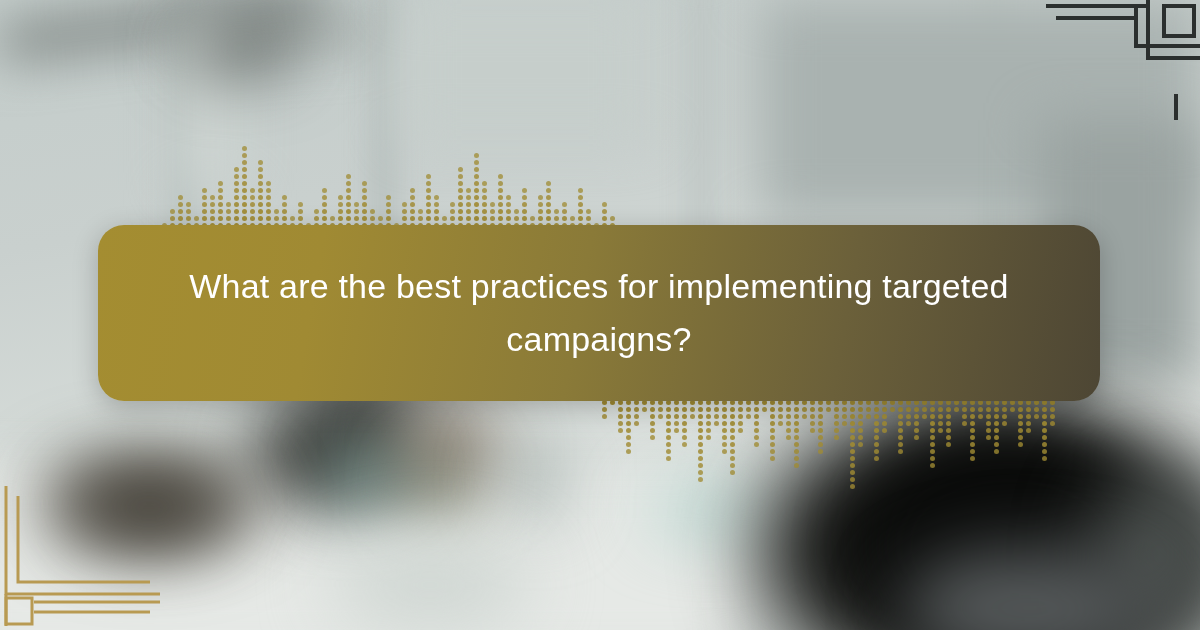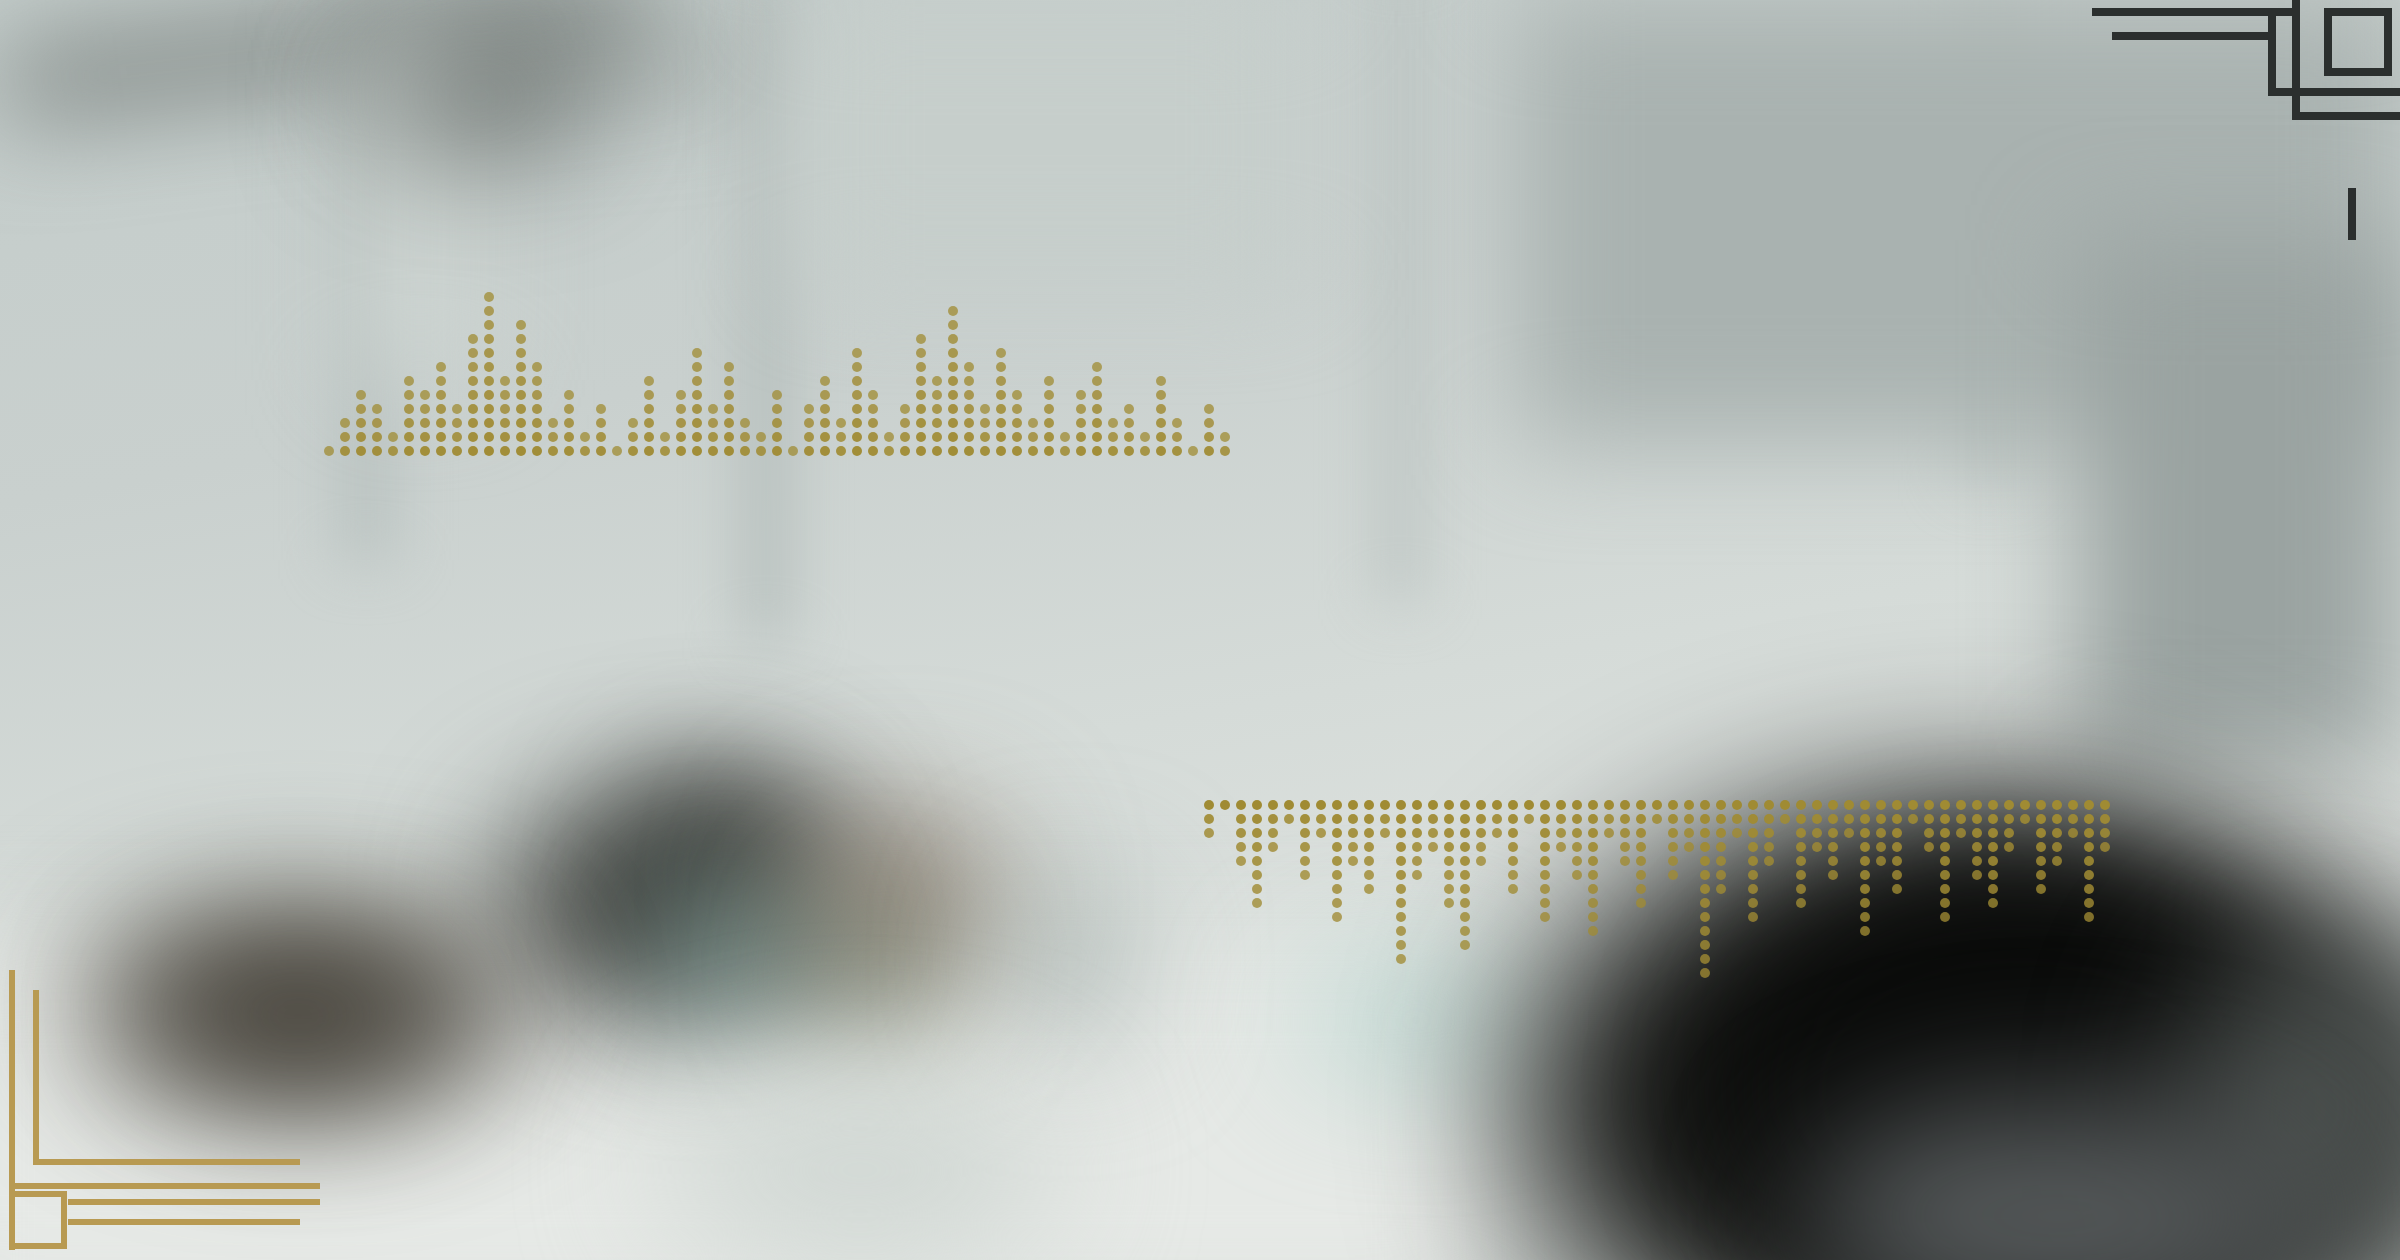--- a/index.html
+++ b/index.html
@@ -514,20 +514,23 @@
         <div class="wave-dot" style="background: rgb(160, 139, 51); opacity: 0.814375;"></div>
         <div class="wave-dot" style="background: rgb(160, 139, 51); opacity: 0.87625;"></div>
         <div class="wave-dot" style="background: rgb(160, 139, 51); opacity: 0.938125;"></div>
       </div>
       <div class="wave-col">
         <div class="wave-dot" style="background: rgb(160, 139, 51); opacity: 0.7525;"></div>
         <div class="wave-dot" style="background: rgb(160, 139, 51); opacity: 0.87625;"></div>
       </div>
     </div>
 
+  <div class="card">
+    <div class="card-text">What are the best practices for implementing targeted campaigns?</div>
+  </div>
 
   <div class="wave down" id="wave-bottom" style="left:600px; top:400px; height:100px;">
       <div class="wave-col">
         <div class="wave-dot" style="background: rgb(160, 139, 51); opacity: 1;"></div>
         <div class="wave-dot" style="background: rgb(160, 139, 51); opacity: 0.9175;"></div>
         <div class="wave-dot" style="background: rgb(160, 139, 51); opacity: 0.835;"></div>
       </div>
       <div class="wave-col">
         <div class="wave-dot" style="background: rgb(160, 139, 51); opacity: 1;"></div>
       </div>

